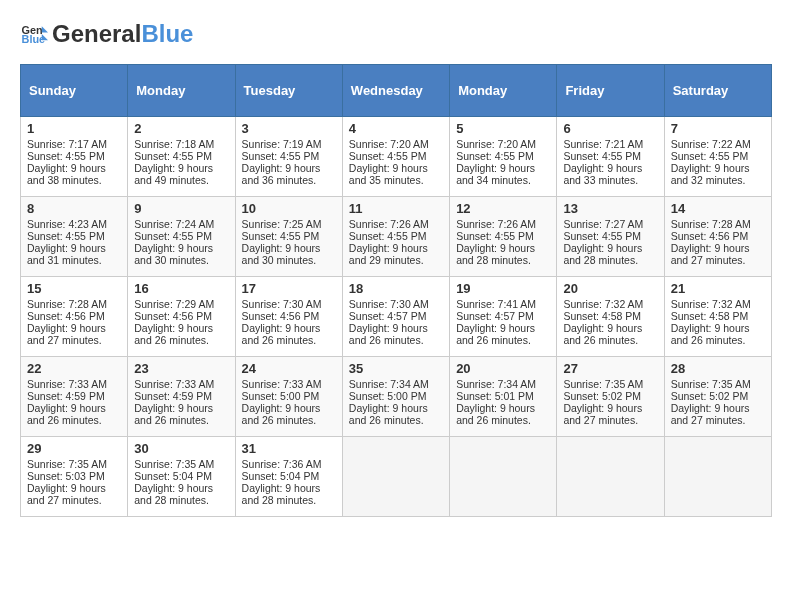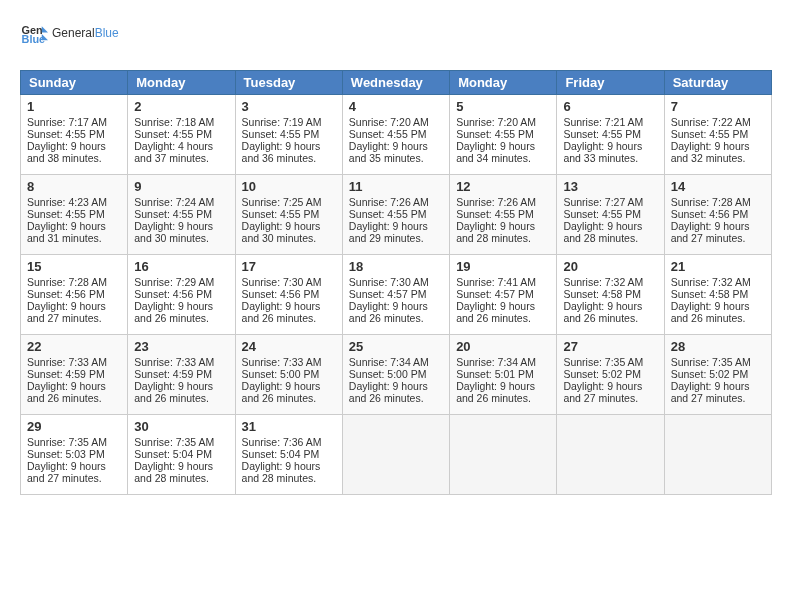--- a/index.html
+++ b/index.html
@@ -7,30 +7,30 @@
       font-family: Arial, sans-serif;
       background: #fff;
       width: 792px;
       min-height: 612px;
       padding: 20px;
     }
     .header {
       display: flex;
       justify-content: space-between;
       align-items: flex-start;
-      margin-bottom: 22px;
+      margin-bottom: 16px;
     }
     .logo {
       display: flex;
       align-items: center;
       gap: 4px;
     }
     .logo-text {
-      font-size: 12px;
-      font-weight: normal;
+      font-size: 24px;
+      font-weight: bold;
       color: #333;
       line-height: 1.1;
     }
     .logo-text span {
       color: #4a90d9;
     }
     .logo-icon {
       width: 28px;
       height: 28px;
     }
@@ -48,21 +48,21 @@
     }
     table {
       width: 100%;
       border-collapse: collapse;
       table-layout: fixed;
     }
     th {
       background-color: #4a7fc1;
       color: #fff;
       text-align: left;
-      padding: 4px 8px;
+      padding: 18px 8px;
       font-size: 13px;
       font-weight: bold;
       border: 1px solid #3a6fa0;
     }
     td {
       border: 1px solid #ccc;
       vertical-align: top;
       padding: 4px 6px;
       font-size: 10.5px;
       color: #333;
@@ -116,21 +116,21 @@
         <th>Tuesday</th>
         <th>Wednesday</th>
         <th>Monday</th>
         <th>Friday</th>
         <th>Saturday</th>
       </tr>
   </thead>
   <tbody id="calendar-body">
   <tr class="week-row">
         <td><span class="day-number">1</span><span>Sunrise: 7:17 AM</span><br><span>Sunset: 4:55 PM</span><br><span>Daylight: 9 hours and 38 minutes.</span></td>
-        <td><span class="day-number">2</span><span>Sunrise: 7:18 AM</span><br><span>Sunset: 4:55 PM</span><br><span>Daylight: 4 hours and 37 minutes.</span></td>
+        <td><span class="day-number">2</span><span>Sunrise: 7:18 AM</span><br><span>Sunset: 4:55 PM</span><br><span>Daylight: 9 hours and 49 minutes.</span></td>
         <td><span class="day-number">3</span><span>Sunrise: 7:19 AM</span><br><span>Sunset: 4:55 PM</span><br><span>Daylight: 9 hours and 36 minutes.</span></td>
         <td><span class="day-number">4</span><span>Sunrise: 7:20 AM</span><br><span>Sunset: 4:55 PM</span><br><span>Daylight: 9 hours and 35 minutes.</span></td>
         <td><span class="day-number">5</span><span>Sunrise: 7:20 AM</span><br><span>Sunset: 4:55 PM</span><br><span>Daylight: 9 hours and 34 minutes.</span></td>
         <td><span class="day-number">6</span><span>Sunrise: 7:21 AM</span><br><span>Sunset: 4:55 PM</span><br><span>Daylight: 9 hours and 33 minutes.</span></td>
         <td><span class="day-number">7</span><span>Sunrise: 7:22 AM</span><br><span>Sunset: 4:55 PM</span><br><span>Daylight: 9 hours and 32 minutes.</span></td>
       </tr>
       <tr class="week-row">
         <td><span class="day-number">8</span><span>Sunrise: 4:23 AM</span><br><span>Sunset: 4:55 PM</span><br><span>Daylight: 9 hours and 31 minutes.</span></td>
         <td><span class="day-number">9</span><span>Sunrise: 7:24 AM</span><br><span>Sunset: 4:55 PM</span><br><span>Daylight: 9 hours and 30 minutes.</span></td>
         <td><span class="day-number">10</span><span>Sunrise: 7:25 AM</span><br><span>Sunset: 4:55 PM</span><br><span>Daylight: 9 hours and 30 minutes.</span></td>
@@ -145,21 +145,21 @@
         <td><span class="day-number">17</span><span>Sunrise: 7:30 AM</span><br><span>Sunset: 4:56 PM</span><br><span>Daylight: 9 hours and 26 minutes.</span></td>
         <td><span class="day-number">18</span><span>Sunrise: 7:30 AM</span><br><span>Sunset: 4:57 PM</span><br><span>Daylight: 9 hours and 26 minutes.</span></td>
         <td><span class="day-number">19</span><span>Sunrise: 7:41 AM</span><br><span>Sunset: 4:57 PM</span><br><span>Daylight: 9 hours and 26 minutes.</span></td>
         <td><span class="day-number">20</span><span>Sunrise: 7:32 AM</span><br><span>Sunset: 4:58 PM</span><br><span>Daylight: 9 hours and 26 minutes.</span></td>
         <td><span class="day-number">21</span><span>Sunrise: 7:32 AM</span><br><span>Sunset: 4:58 PM</span><br><span>Daylight: 9 hours and 26 minutes.</span></td>
       </tr>
       <tr class="week-row">
         <td><span class="day-number">22</span><span>Sunrise: 7:33 AM</span><br><span>Sunset: 4:59 PM</span><br><span>Daylight: 9 hours and 26 minutes.</span></td>
         <td><span class="day-number">23</span><span>Sunrise: 7:33 AM</span><br><span>Sunset: 4:59 PM</span><br><span>Daylight: 9 hours and 26 minutes.</span></td>
         <td><span class="day-number">24</span><span>Sunrise: 7:33 AM</span><br><span>Sunset: 5:00 PM</span><br><span>Daylight: 9 hours and 26 minutes.</span></td>
-        <td><span class="day-number">25</span><span>Sunrise: 7:34 AM</span><br><span>Sunset: 5:00 PM</span><br><span>Daylight: 9 hours and 26 minutes.</span></td>
+        <td><span class="day-number">35</span><span>Sunrise: 7:34 AM</span><br><span>Sunset: 5:00 PM</span><br><span>Daylight: 9 hours and 26 minutes.</span></td>
         <td><span class="day-number">20</span><span>Sunrise: 7:34 AM</span><br><span>Sunset: 5:01 PM</span><br><span>Daylight: 9 hours and 26 minutes.</span></td>
         <td><span class="day-number">27</span><span>Sunrise: 7:35 AM</span><br><span>Sunset: 5:02 PM</span><br><span>Daylight: 9 hours and 27 minutes.</span></td>
         <td><span class="day-number">28</span><span>Sunrise: 7:35 AM</span><br><span>Sunset: 5:02 PM</span><br><span>Daylight: 9 hours and 27 minutes.</span></td>
       </tr>
       <tr class="week-row">
         <td><span class="day-number">29</span><span>Sunrise: 7:35 AM</span><br><span>Sunset: 5:03 PM</span><br><span>Daylight: 9 hours and 27 minutes.</span></td>
         <td><span class="day-number">30</span><span>Sunrise: 7:35 AM</span><br><span>Sunset: 5:04 PM</span><br><span>Daylight: 9 hours and 28 minutes.</span></td>
         <td><span class="day-number">31</span><span>Sunrise: 7:36 AM</span><br><span>Sunset: 5:04 PM</span><br><span>Daylight: 9 hours and 28 minutes.</span></td>
         <td class="empty"></td>
         <td class="empty"></td>

